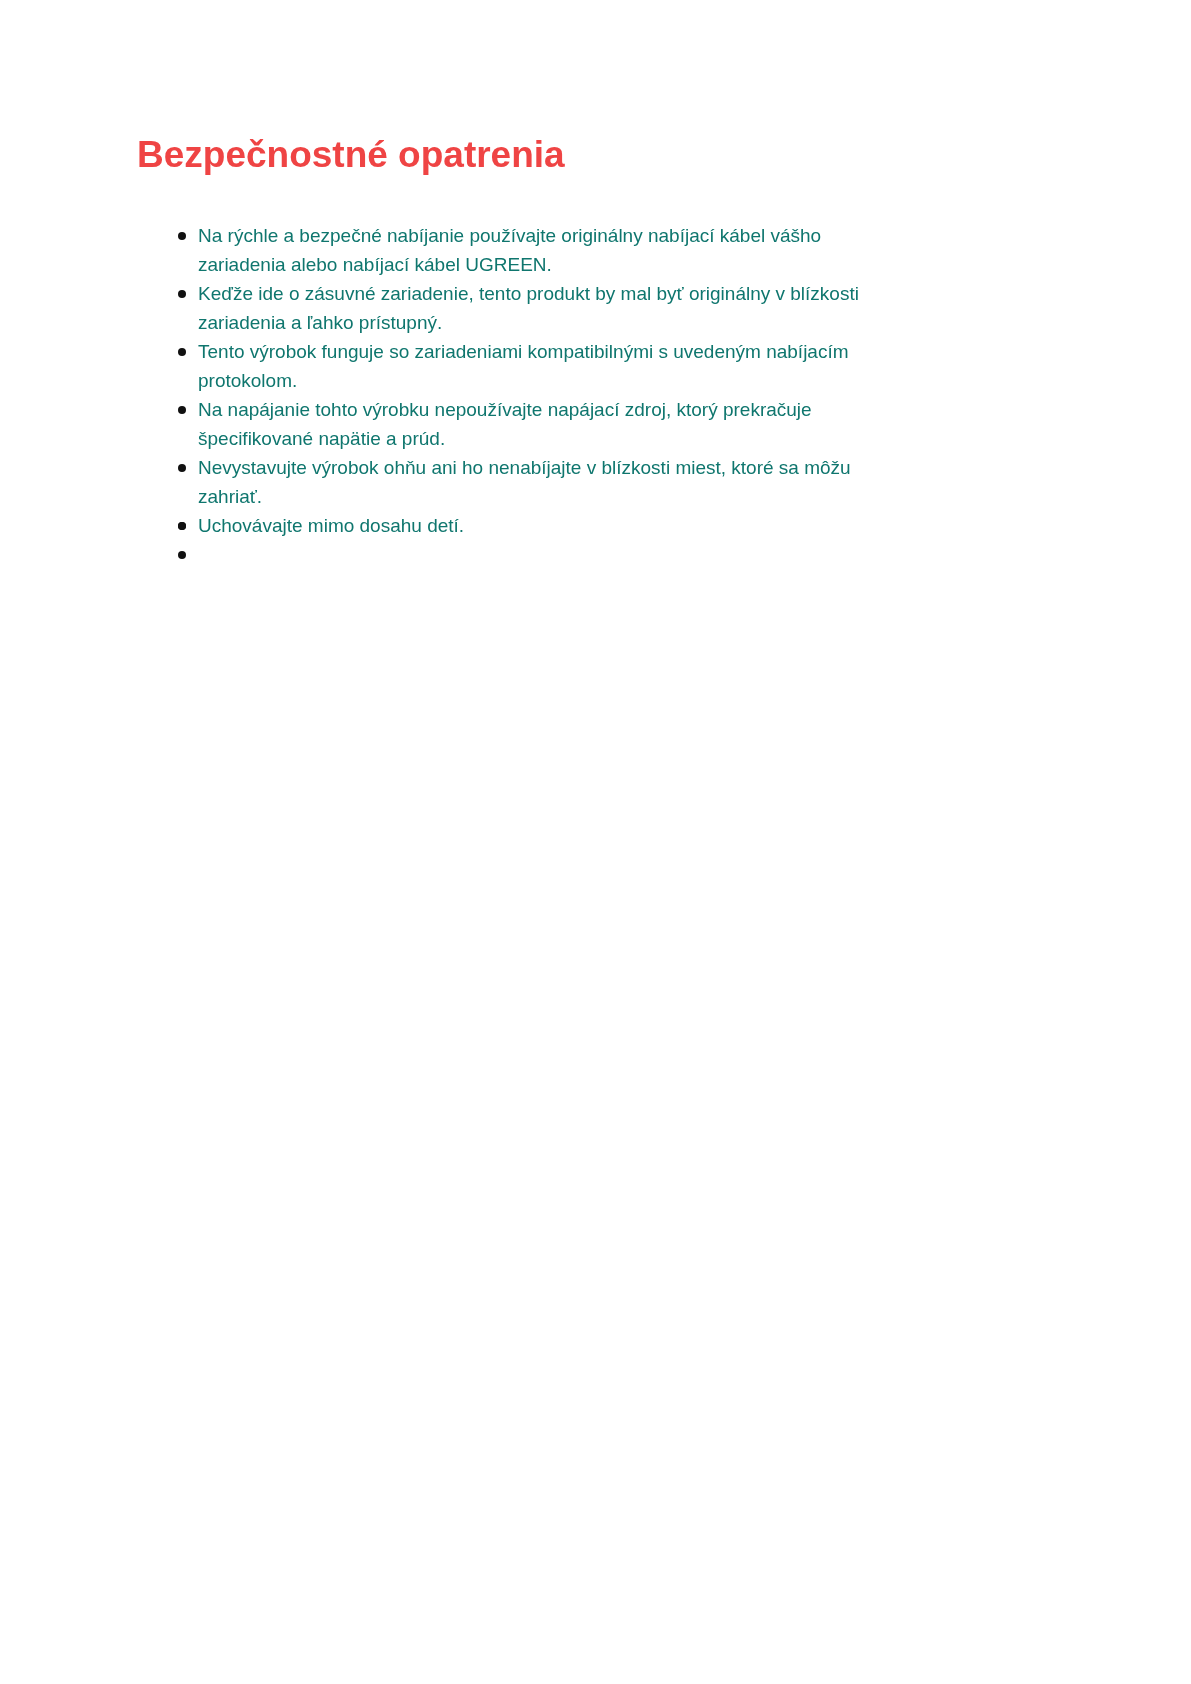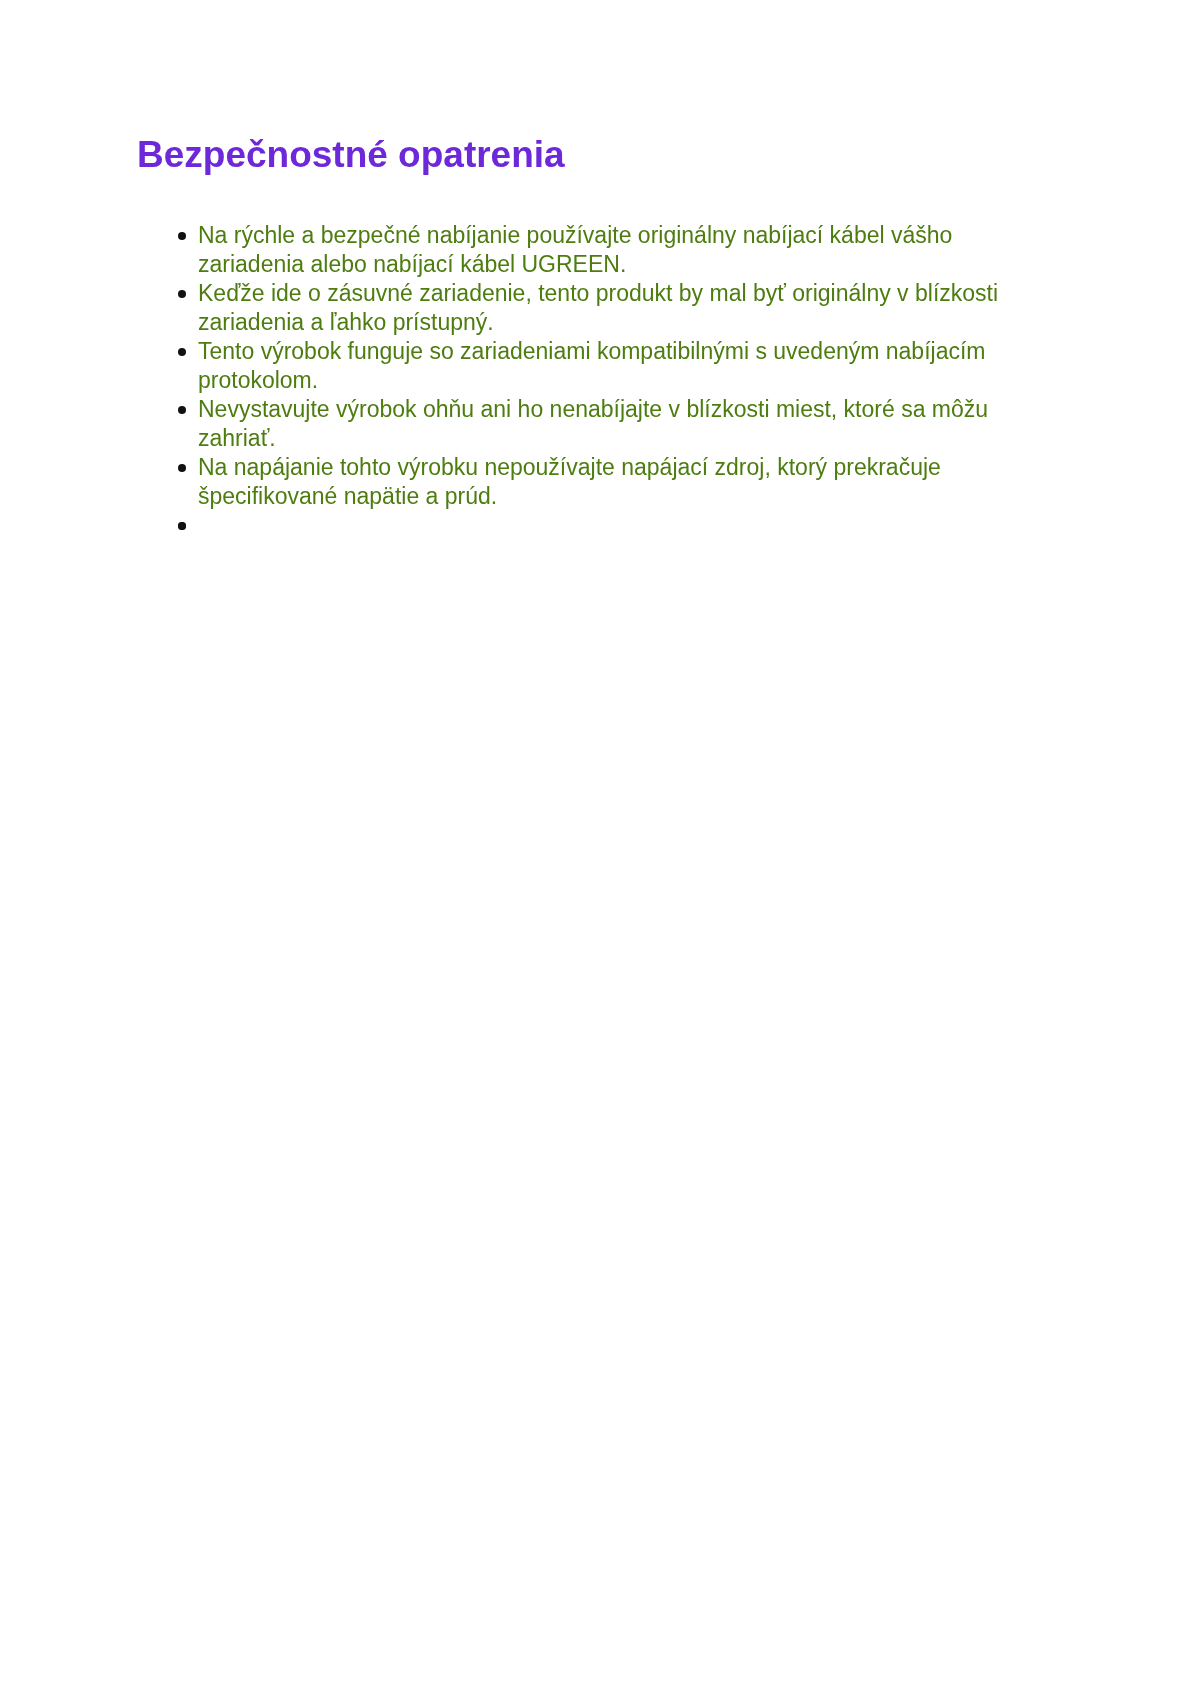--- a/index.html
+++ b/index.html
@@ -19,34 +19,34 @@
     position: relative;
     width: 1191px;
     height: 1684px;
     background: #ffffff;
   }
   .page-title {
     margin: 134px 0 0 137px;
     font-size: 37px;
     line-height: 1.15;
     font-weight: 700;
-    color: #6d28d9;
+    color: #ef4444;
     letter-spacing: 0px;
   }
   .bullet-list {
     list-style: none;
     margin: 44px 0 0 0;
     padding: 0 20px 0 162px;
   }
   .bullet-list li {
     position: relative;
     padding-left: 36px;
-    font-size: 23px;
+    font-size: 19px;
     line-height: 29px;
-    color: #4d7c0f;
+    color: #0f766e;
   }
   .bullet-dot {
     position: absolute;
     left: 16px;
     top: 11px;
     width: 8px;
     height: 8px;
     border-radius: 50%;
     background: #111111;
   }
@@ -72,29 +72,33 @@
       <span class="li-text">Keďže ide o zásuvné zariadenie, tento produkt by mal byť originálny v blízkosti
 zariadenia a ľahko prístupný.</span>
     </li>
     <li>
       <span class="bullet-dot"></span>
       <span class="li-text">Tento výrobok funguje so zariadeniami kompatibilnými s uvedeným nabíjacím
 protokolom.</span>
     </li>
     <li>
       <span class="bullet-dot"></span>
+      <span class="li-text">Na napájanie tohto výrobku nepoužívajte napájací zdroj, ktorý prekračuje
+špecifikované napätie a prúd.</span>
+    </li>
+    <li>
+      <span class="bullet-dot"></span>
       <span class="li-text">Nevystavujte výrobok ohňu ani ho nenabíjajte v blízkosti miest, ktoré sa môžu
 zahriať.</span>
     </li>
     <li>
       <span class="bullet-dot"></span>
-      <span class="li-text">Na napájanie tohto výrobku nepoužívajte napájací zdroj, ktorý prekračuje
-špecifikované napätie a prúd.</span>
     </li>
     <li>
       <span class="bullet-dot"></span>
+      <span class="li-text">Uchovávajte mimo dosahu detí.</span>
     </li>
     <li>
       <span class="bullet-dot"></span>
     </li>
   </ul>
 
 </div>
 
 </body></html>

